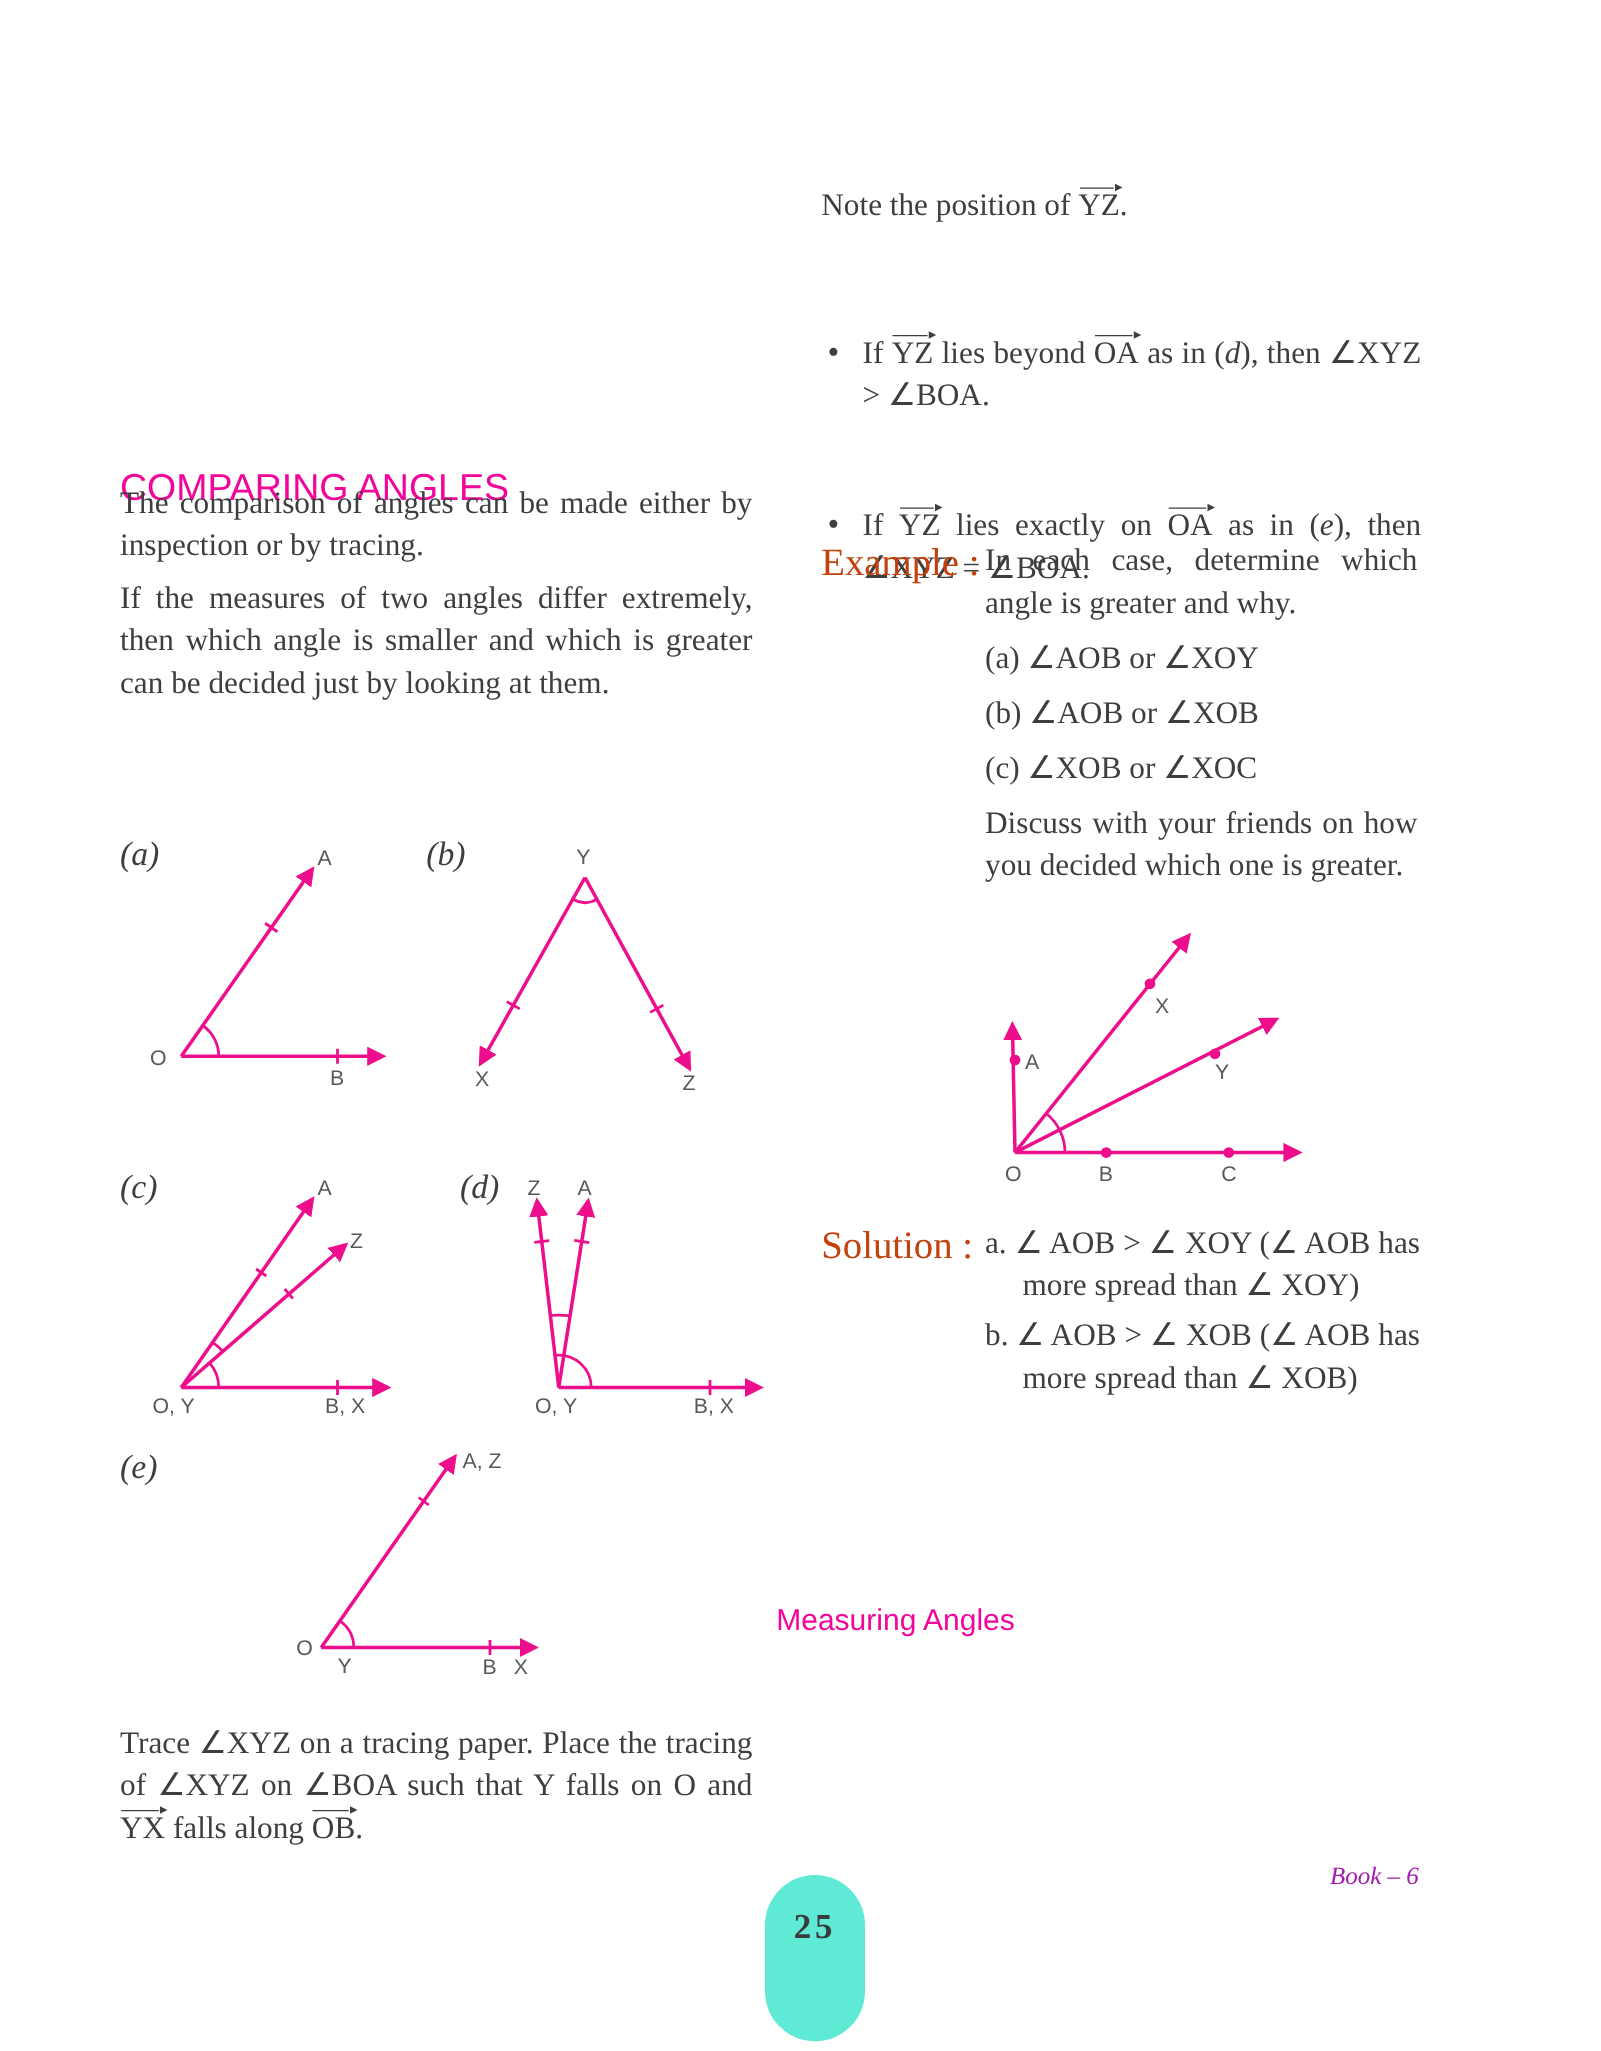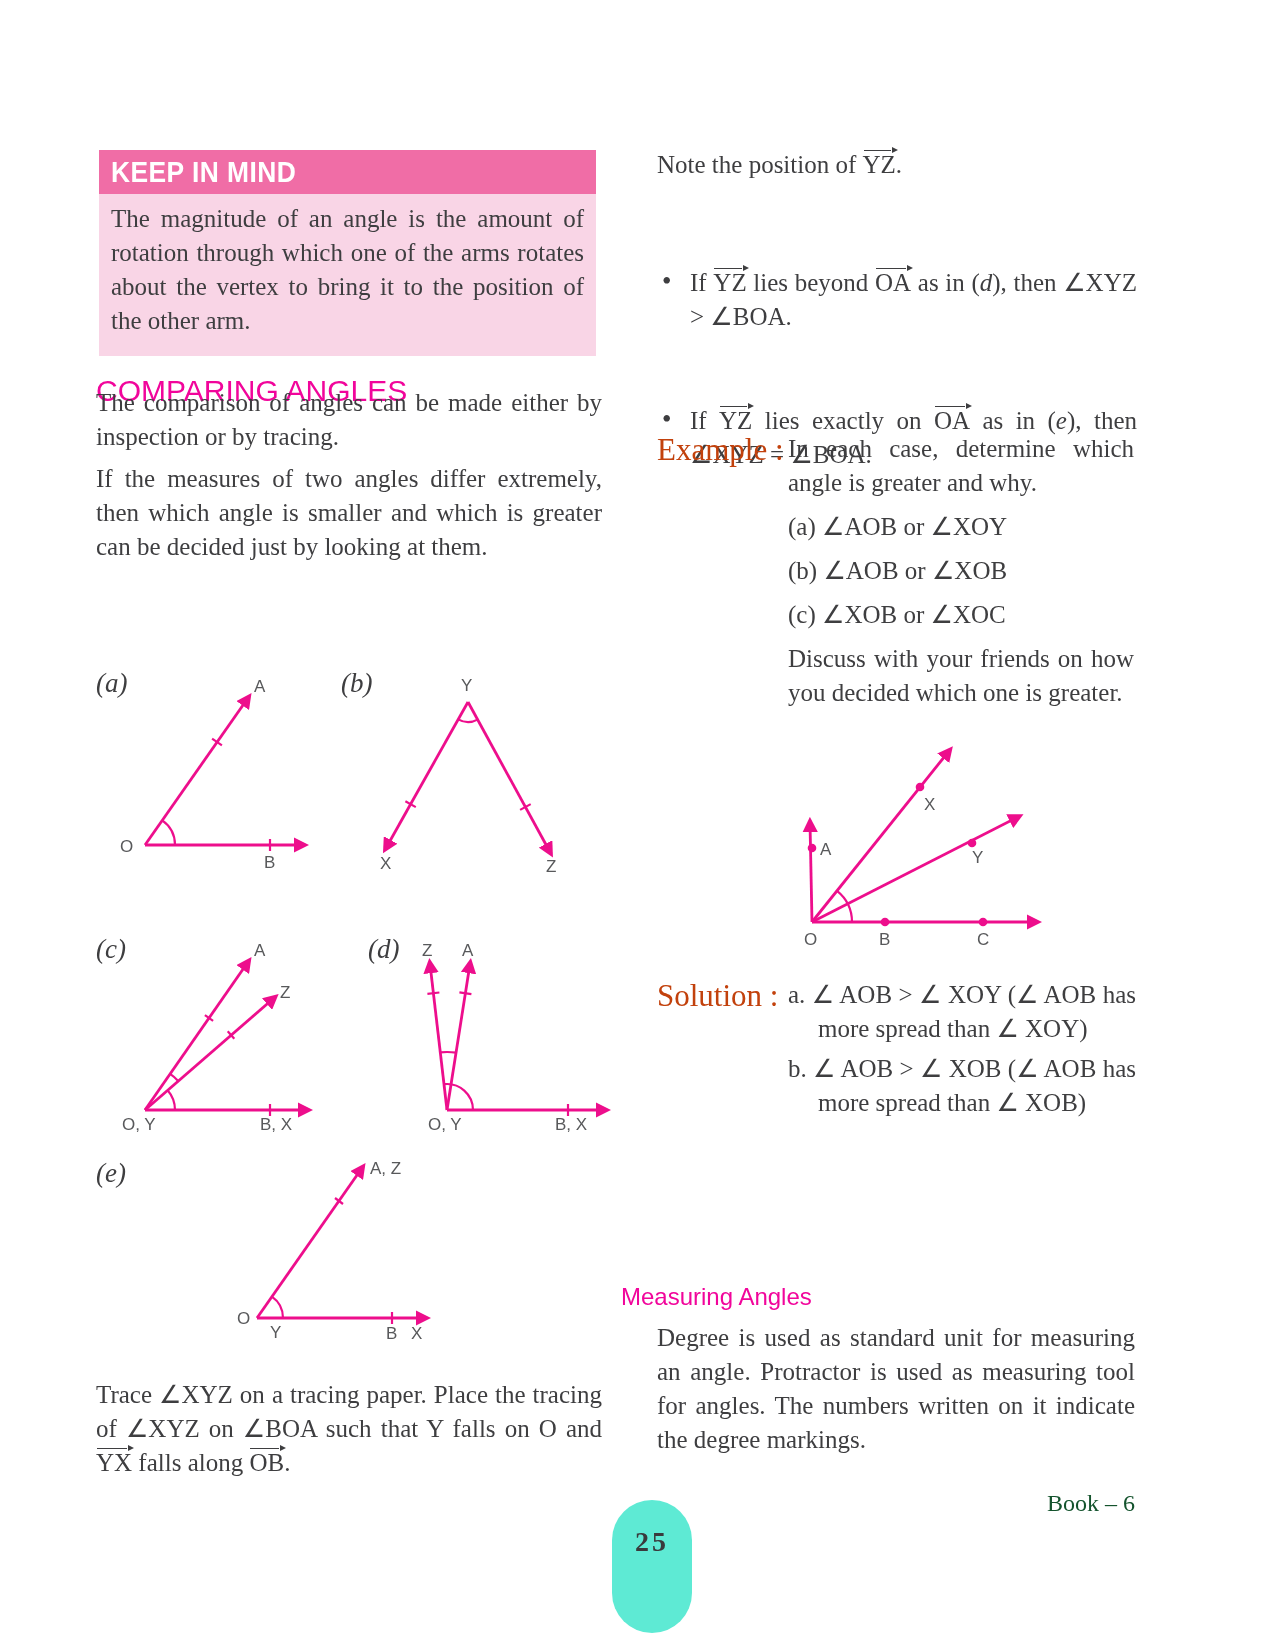--- a/index.html
+++ b/index.html
@@ -29,41 +29,35 @@
   
   .figtag{font-style:italic;font-size:27px;color:#3e3e40;}
   
   svg text{font-family:"Liberation Sans",sans-serif;font-size:17px;fill:#58595b;}
   svg .stroke{stroke:#ed0e8c;stroke-width:2.8;fill:none;}
   svg .thin{stroke:#ed0e8c;stroke-width:2.2;fill:none;}
   svg .dot{fill:#ed0e8c;}
   
   .pill{background:#5eead4;border-radius:40px;text-align:center;}
   .pill-num{font-weight:bold;font-size:28px;letter-spacing:3px;color:#3a3a3c;padding-top:26px;}
-  .book{font-size:24px;color:#14532d;text-align:right;}
+  .book{font-size:20px;color:#a21caf;text-align:right;font-style:italic;}
 </style>
 </head>
 <body>
 
 <div class="page">
 
   <svg width="0" height="0" style="position:absolute" aria-hidden="true">
     <defs>
       <marker id="arr" viewBox="0 0 10 10" refX="6" refY="5" markerWidth="5.5" markerHeight="5.5" orient="auto">
         <path d="M0,0 L10,5 L0,10 z" fill="#ed0e8c"></path>
       </marker>
     </defs>
   </svg>
 
-  <div class="abs" style="left:99px;top:150px;width:497px;">
-    <div class="kim-head">
-      <span class="kim-title">KEEP IN MIND</span>
-    </div>
-    <div class="kim-body para">The magnitude of an angle is the amount of rotation through which one of the arms rotates about the vertex to bring it to the position of the other arm.</div>
-  </div>
 
   <div class="abs h-magenta" style="left:96px;top:344px;font-size:30px;margin-top:30px;">COMPARING ANGLES</div>
 
   <div class="abs para" style="left:96px;top:386px;width:506px;">The comparison of angles can be made either by inspection or by tracing.</div>
   <div class="abs para" style="left:96px;top:462px;width:506px;">If the measures of two angles differ extremely, then which angle is smaller and which is greater can be decided just by looking at them.</div>
 
   <div class="abs figtag" style="left:96px;top:668px;">(a)</div>
   <svg class="abs" style="left:118px;top:678px;" width="195" height="195" viewBox="0 0 195 195">
     <line class="stroke" x1="27" y1="167" x2="130" y2="20" marker-end="url(#arr)"></line>
     <line class="stroke" x1="27" y1="167" x2="185" y2="167" marker-end="url(#arr)"></line>
@@ -168,20 +162,19 @@
     <text x="209" y="208">C</text>
   </svg>
 
   <div class="abs lbl-pink" style="left:657px;top:978px;">Solution :</div>
   <div class="abs" style="left:788px;top:978px;width:348px;">
     <div class="para sol-item">a. ∠ AOB &gt; ∠ XOY (∠ AOB has more spread than ∠ XOY)</div>
     <div class="para sol-item">b. ∠ AOB &gt; ∠ XOB (∠ AOB has more spread than ∠ XOB)</div>
   </div>
 
   <div class="abs h-magenta" style="left:621px;top:1283px;font-size:24px;">Measuring Angles</div>
-  <div class="abs para" style="left:657px;top:1321px;width:478px;">Degree is used as standard unit for measuring an angle. Protractor is used as measuring tool for angles. The numbers written on it indicate the degree markings.</div>
 
   <div class="abs pill" style="left:612px;top:1500px;width:80px;height:133px;">
     <div class="pill-num">25</div>
   </div>
   <div class="abs book" style="left:935px;top:1490px;width:200px;">Book – 6</div>
 
 </div>
 
 </body></html>

